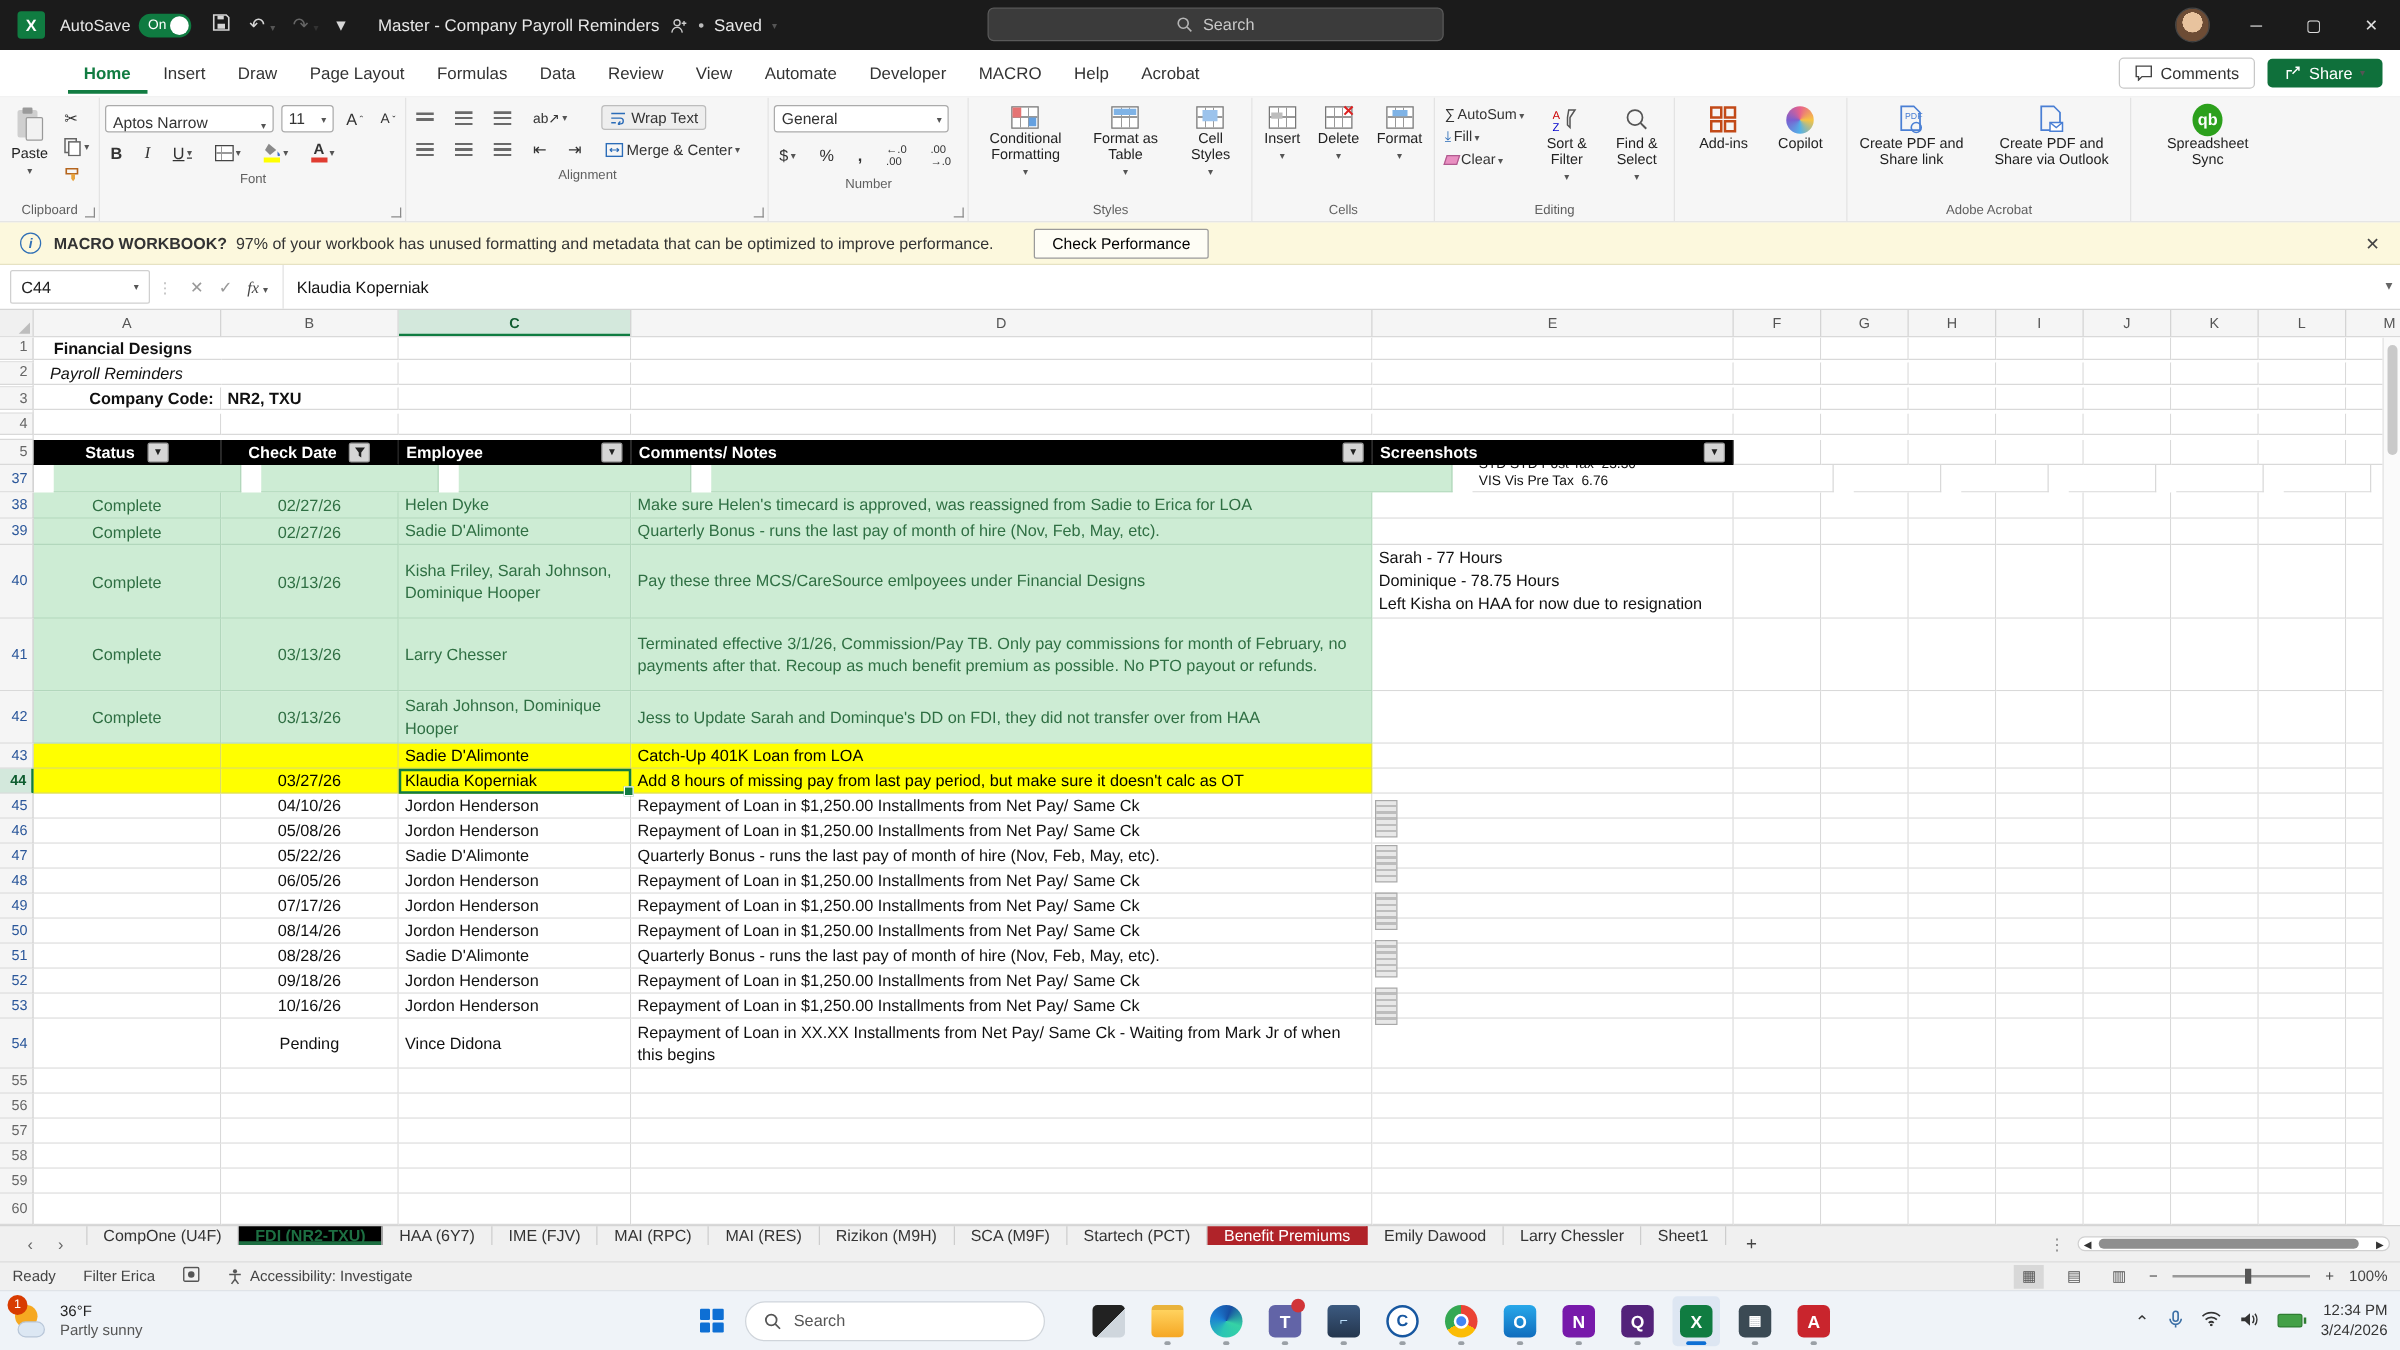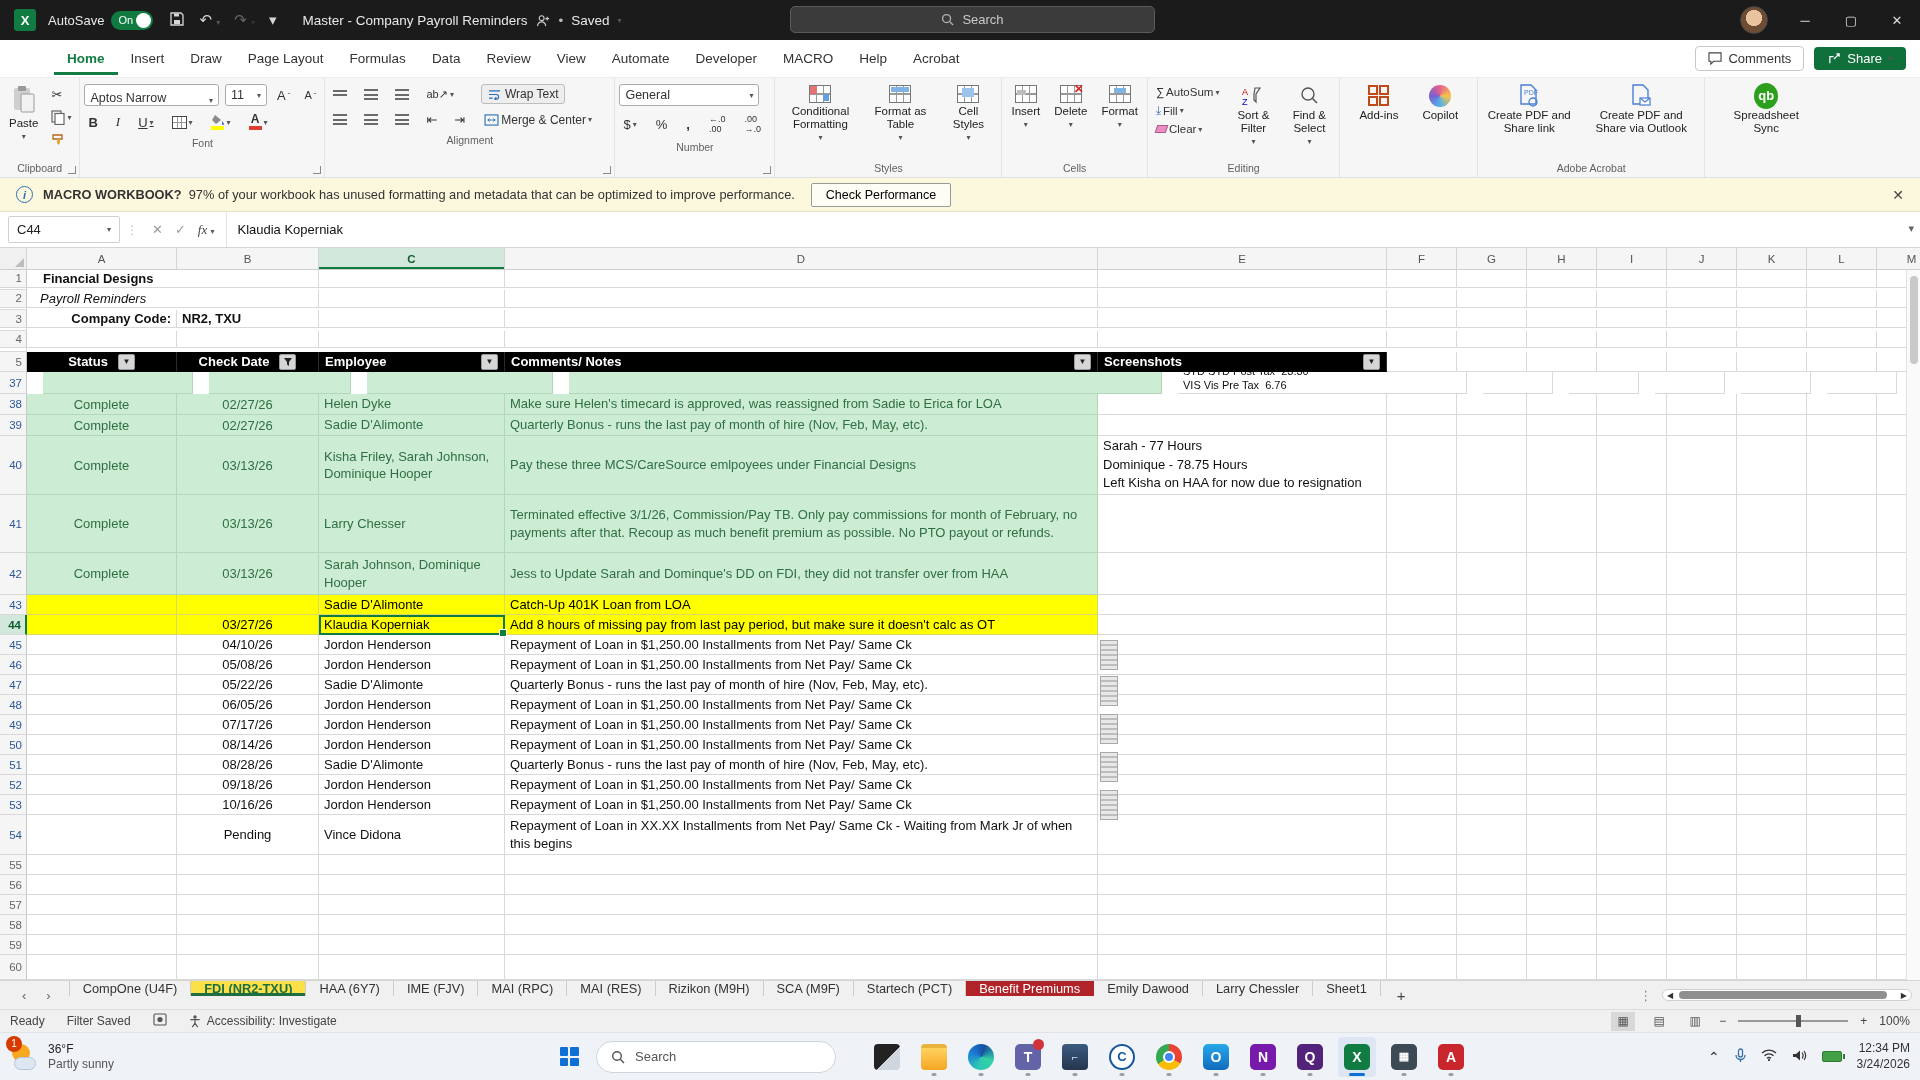--- a/index.html
+++ b/index.html
@@ -66,21 +66,21 @@
   .dlg { position:absolute; right:3px; bottom:3px; width:8px; height:8px;
     border-right:1.5px solid #8a8a8a; border-bottom:1.5px solid #8a8a8a; }
   .icn { width:24px; height:22px; display:flex; align-items:center; justify-content:center; font-size:16px; }
 
   
   .warnbar { height:34px; background:#fcf8dd; border-bottom:1px solid #e6e2c3; display:flex; align-items:center;
     font-size:12.8px; color:#333; padding-left:16px; gap:10px; flex:none; position:relative; }
   .info-i { width:17px; height:17px; border-radius:50%; border:1.5px solid #2f6fb5; color:#2f6fb5;
     display:flex; align-items:center; justify-content:center; font-size:11px; font-style:italic; font-weight:bold; }
   .warn-title { font-weight:bold; }
-  .checkperf { border:1px solid #9a9a9a; background:#fefdf5; padding:4px 14px; font-size:12.5px; border-radius:2px; margin-left:6px; }
+  .checkperf { border:1px solid #9a9a9a; background:#fefdf5; padding:4px 14px; font-size:12.5px; border-radius:2px; margin-left:22px; }
   .warn-x { position:absolute; right:16px; font-size:14px; color:#444; }
 
   
   .formulabar { height:36px; background:#fff; border-bottom:1px solid #d5d5d5; display:flex; align-items:stretch; flex:none; position:relative; }
   .namebox { width:112px; border:1px solid #d0d0d0; margin:4px 0 4px 8px; border-radius:2px; display:flex;
     align-items:center; justify-content:space-between; padding:0 8px; font-size:13px; color:#222; }
   .fx-btns { display:flex; align-items:center; gap:12px; padding:0 12px; color:#9a9a9a; font-size:13px;
     border-right:1px solid #e2e2e2; }
   .fx { color:#444; font-style:italic; font-family:"Liberation Serif", serif; }
   .fb-input { flex:1; display:flex; align-items:center; padding-left:10px; font-size:13px; color:#111; }
@@ -124,21 +124,21 @@
     border:1px solid #a8a8a8; left:1100px; }
   .vscroll { position:absolute; top:0; right:0; bottom:0; width:14px; background:#fafafa; border-left:1px solid #e2e2e2; }
   .vthumb { position:absolute; top:6px; left:3px; width:8px; height:88px; background:#c9c9c9; border-radius:4px; }
 
   
   .sheettabs { height:29px; background:#f0f0f0; border-top:1px solid #d5d5d5; display:flex; align-items:stretch;
     font-size:12.8px; color:#333; flex:none; position:relative; }
   .st-nav { display:flex; align-items:center; gap:20px; padding:0 18px 0 22px; color:#666; font-size:13px; }
   .stab { display:flex; align-items:center; padding:0 13px; border-right:1px solid #cdcdcd; cursor:default; white-space:nowrap; }
   .stab.first { border-left:1px solid #cdcdcd; }
-  .stab.active { background:#fde047; color:#1d6f42; font-weight:bold; box-shadow:inset 0 -3px 0 #1d6f42; }
+  .stab.active { background:#000000; color:#1d6f42; font-weight:bold; box-shadow:inset 0 -3px 0 #1d6f42; }
   .stab.red { background:#b02329; color:#fff; border-right-color:#b02329; }
   .st-add { display:flex; align-items:center; padding:0 16px; font-size:15px; color:#444; }
   .st-right { position:absolute; right:8px; top:0; height:100%; display:flex; align-items:center; gap:10px; }
   .hscroll { width:250px; height:12px; background:#fff; border:1px solid #d0d0d0; border-radius:7px;
     display:flex; align-items:center; padding:0 4px; gap:4px; }
   .htrack { flex:1; height:8px; position:relative; }
   .hthumb { position:absolute; left:2px; right:10px; top:0; height:8px; background:#8f8f8f; border-radius:4px; }
   .harr { font-size:8px; color:#333; }
 
   
@@ -1166,21 +1166,21 @@
         <span class="htrack">
             <span class="hthumb"></span>
           </span>
         <span class="harr">▶</span>
       </div>
     </div>
   </div>
 
   <div class="statusbar">
     <span>Ready</span>
-    <span>Filter Saved</span>
+    <span>Filter Erica</span>
     <span>
       <svg width="14" height="13" viewBox="0 0 14 13">
           <rect x="1" y="1" width="12" height="11" rx="1" fill="none" stroke="#555" stroke-width="1.1"></rect>
           <circle cx="7" cy="6.5" r="2.6" fill="#555"></circle>
         </svg>
     </span>
     <span style="display:flex; gap:6px; align-items:center;">
       <svg width="12" height="13" viewBox="0 0 12 14">
           <circle cx="6" cy="2.2" r="1.8" fill="#555"></circle>
           <path d="M1 5h10M6 5v4M6 9l-3 4M6 9l3 4" stroke="#555" stroke-width="1.3" fill="none"></path>

